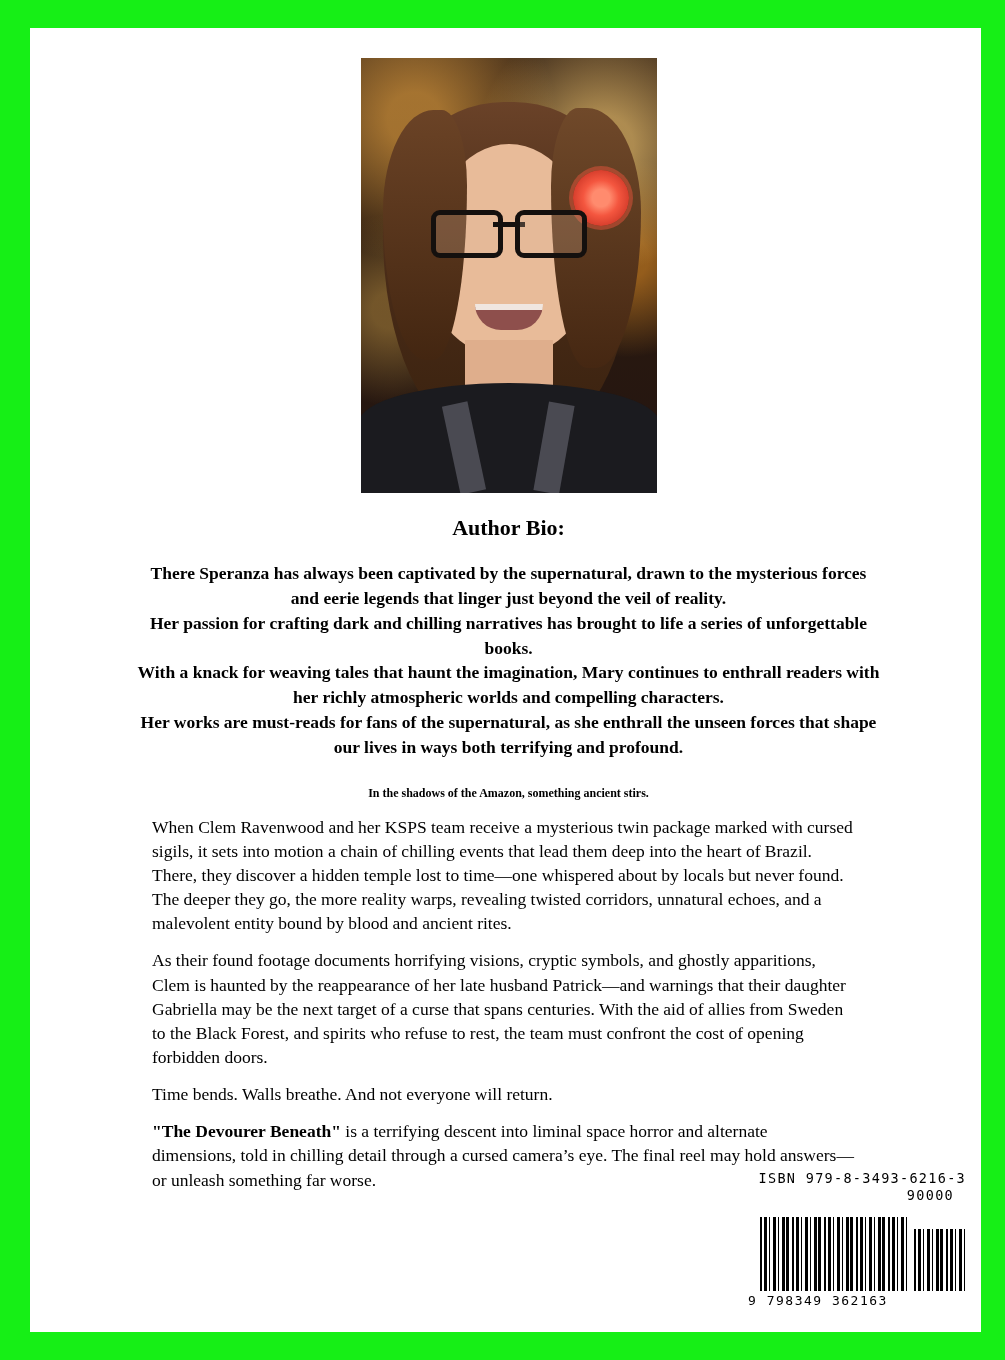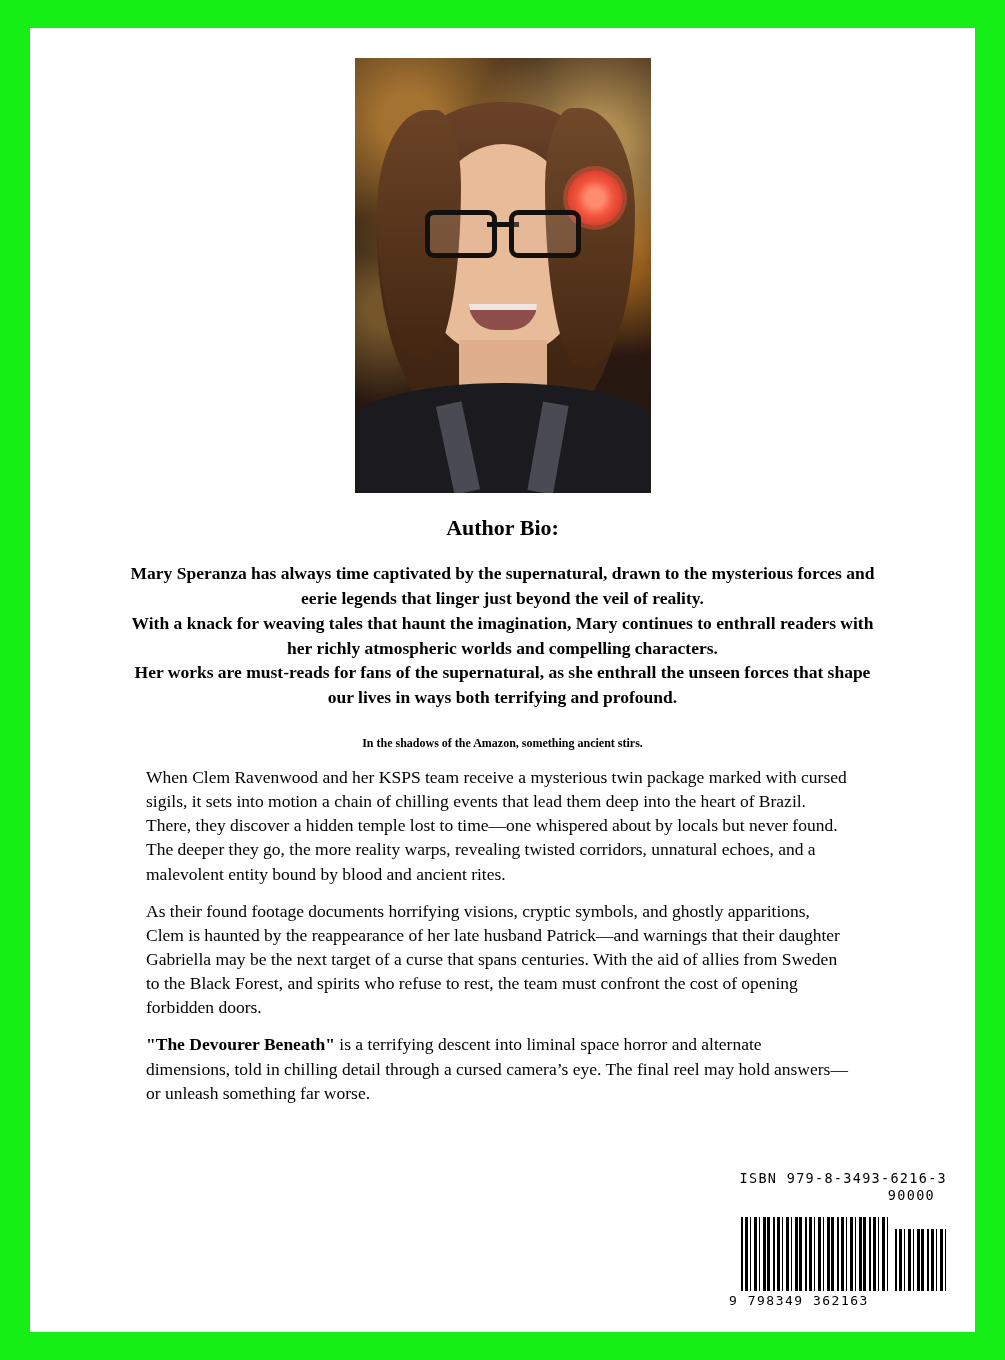--- a/index.html
+++ b/index.html
@@ -13,20 +13,21 @@
     font-family: "Liberation Serif", serif;
     overflow: hidden;
   }
   #page {
     position: absolute;
     left: 30px;
     top: 28px;
     width: 945px;
     height: 1304px;
     background: #ffffff;
+    padding-left: 6px;
   }
   .author-photo-wrap {
     width: 100%;
     display: flex;
     justify-content: center;
     padding-top: 30px;
   }
   .author-photo {
     width: 296px;
     height: 435px;
@@ -200,21 +201,21 @@
     font-size: 17.5px;
     line-height: 1.38;
     margin: 0 9px 13px 0;
     text-align: left;
   }
   .blurb p:last-child { margin-bottom: 0; }
   .blurb b { font-weight: bold; }
 
   .barcode-block {
     position: absolute;
-    right: 28px;
+    right: 15px;
     bottom: 24px;
     width: 220px;
     font-family: "DejaVu Sans Mono", monospace;
   }
   .isbn-text {
     font-size: 13.5px;
     letter-spacing: 1.3px;
     text-align: right;
     margin-bottom: 1px;
     white-space: nowrap;
@@ -277,30 +278,32 @@
         <div class="strap r"></div>
       </div>
     </div>
   </div>
 
   <div class="content">
 
     <h2 class="bio-title">Author Bio:</h2>
 
     <div class="bio-body">
-      <p>Mary Speranza has always time captivated by the supernatural, drawn to the mysterious forces and eerie legends that linger just beyond the veil of reality.</p>
+      <p>There Speranza has always been captivated by the supernatural, drawn to the mysterious forces and eerie legends that linger just beyond the veil of reality.</p>
+      <p>Her passion for crafting dark and chilling narratives has brought to life a series of unforgettable books.</p>
       <p>With a knack for weaving tales that haunt the imagination, Mary continues to enthrall readers with her richly atmospheric worlds and compelling characters.</p>
       <p>Her works are must-reads for fans of the supernatural, as she enthrall the unseen forces that shape our lives in ways both terrifying and profound.</p>
     </div>
 
     <div class="tagline">In the shadows of the Amazon, something ancient stirs.</div>
 
     <div class="blurb">
       <p>When Clem Ravenwood and her KSPS team receive a mysterious twin package marked with cursed sigils, it sets into motion a chain of chilling events that lead them deep into the heart of Brazil. There, they discover a hidden temple lost to time—one whispered about by locals but never found. The deeper they go, the more reality warps, revealing twisted corridors, unnatural echoes, and a malevolent entity bound by blood and ancient rites.</p>
       <p>As their found footage documents horrifying visions, cryptic symbols, and ghostly apparitions, Clem is haunted by the reappearance of her late husband Patrick—and warnings that their daughter Gabriella may be the next target of a curse that spans centuries. With the aid of allies from Sweden to the Black Forest, and spirits who refuse to rest, the team must confront the cost of opening forbidden doors.</p>
+      <p>Time bends. Walls breathe. And not everyone will return.</p>
       <p><b>"The Devourer Beneath"</b><span> is a terrifying descent into liminal space horror and alternate dimensions, told in chilling detail through a cursed camera’s eye. The final reel may hold answers—or unleash something far worse.</span></p>
     </div>
 
   </div>
 
   <div class="barcode-block">
     <div class="isbn-text">ISBN 979-8-3493-6216-3</div>
     <div class="isbn-sub">90000</div>
     <div class="bars-row">
       <div class="bars main"></div>

